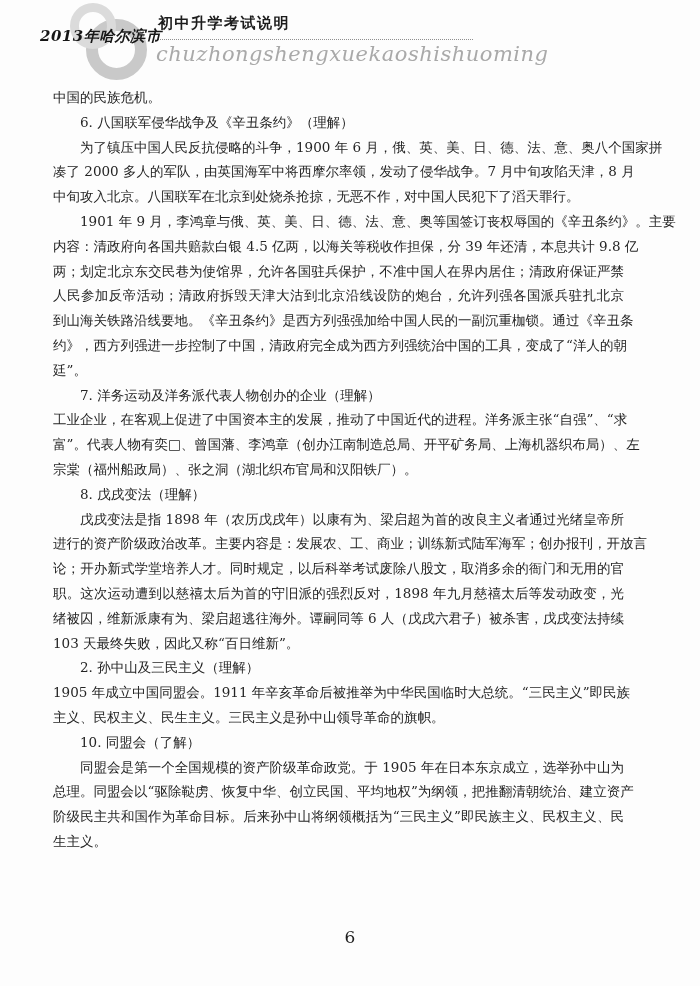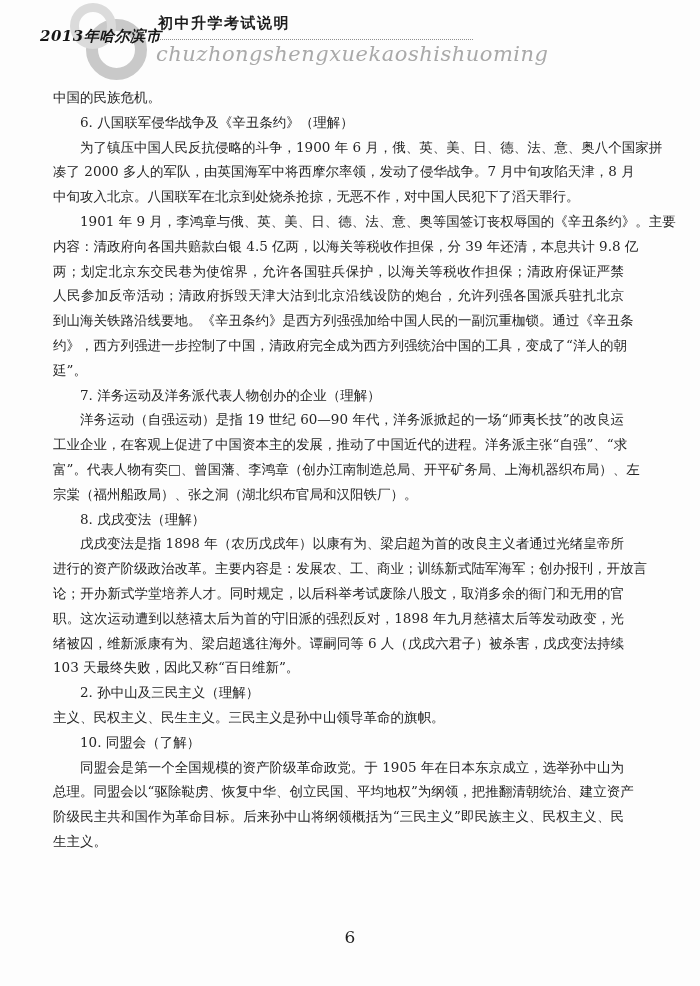--- a/index.html
+++ b/index.html
@@ -119,38 +119,38 @@
   </div>
 
   <div class="body-text">
     <div class="ln">中国的民族危机。</div>
     <div class="ln ind">6. 八国联军侵华战争及《辛丑条约》（理解）</div>
     <div class="ln ind full">为了镇压中国人民反抗侵略的斗争，1900 年 6 月，俄、英、美、日、德、法、意、奥八个国家拼</div>
     <div class="ln full">凑了 2000 多人的军队，由英国海军中将西摩尔率领，发动了侵华战争。7 月中旬攻陷天津，8 月</div>
     <div class="ln">中旬攻入北京。八国联军在北京到处烧杀抢掠，无恶不作，对中国人民犯下了滔天罪行。</div>
     <div class="ln ind full">1901 年 9 月，李鸿章与俄、英、美、日、德、法、意、奥等国签订丧权辱国的《辛丑条约》。主要</div>
     <div class="ln full">内容：清政府向各国共赔款白银 4.5 亿两，以海关等税收作担保，分 39 年还清，本息共计 9.8 亿</div>
-    <div class="ln full">两；划定北京东交民巷为使馆界，允许各国驻兵保护，以海关等税收作担保；清政府保证严禁</div>
+    <div class="ln full">两；划定北京东交民巷为使馆界，允许各国驻兵保护，不准中国人在界内居住；清政府保证严禁</div>
     <div class="ln full">人民参加反帝活动；清政府拆毁天津大沽到北京沿线设防的炮台，允许列强各国派兵驻扎北京</div>
     <div class="ln full">到山海关铁路沿线要地。《辛丑条约》是西方列强强加给中国人民的一副沉重枷锁。通过《辛丑条</div>
     <div class="ln full">约》，西方列强进一步控制了中国，清政府完全成为西方列强统治中国的工具，变成了“洋人的朝</div>
     <div class="ln">廷”。</div>
     <div class="ln ind">7. 洋务运动及洋务派代表人物创办的企业（理解）</div>
-    <div class="ln ind full">洋务运动（自强运动）是指 19 世纪 60—90 年代，洋务派掀起的一场“师夷长技”的改良运</div>
     <div class="ln full">工业企业，在客观上促进了中国资本主的发展，推动了中国近代的进程。洋务派主张“自强”、“求</div>
     <div class="ln full">富”。代表人物有奕□、曾国藩、李鸿章（创办江南制造总局、开平矿务局、上海机器织布局）、左</div>
     <div class="ln">宗棠（福州船政局）、张之洞（湖北织布官局和汉阳铁厂）。</div>
     <div class="ln ind">8. 戊戌变法（理解）</div>
     <div class="ln ind full">戊戌变法是指 1898 年（农历戊戌年）以康有为、梁启超为首的改良主义者通过光绪皇帝所</div>
     <div class="ln full">进行的资产阶级政治改革。主要内容是：发展农、工、商业；训练新式陆军海军；创办报刊，开放言</div>
     <div class="ln full">论；开办新式学堂培养人才。同时规定，以后科举考试废除八股文，取消多余的衙门和无用的官</div>
     <div class="ln full">职。这次运动遭到以慈禧太后为首的守旧派的强烈反对，1898 年九月慈禧太后等发动政变，光</div>
     <div class="ln full">绪被囚，维新派康有为、梁启超逃往海外。谭嗣同等 6 人（戊戌六君子）被杀害，戊戌变法持续</div>
     <div class="ln">103 天最终失败，因此又称“百日维新”。</div>
     <div class="ln ind">2. 孙中山及三民主义（理解）</div>
+    <div class="ln full">1905 年成立中国同盟会。1911 年辛亥革命后被推举为中华民国临时大总统。“三民主义”即民族</div>
     <div class="ln">主义、民权主义、民生主义。三民主义是孙中山领导革命的旗帜。</div>
     <div class="ln ind">10. 同盟会（了解）</div>
     <div class="ln ind full">同盟会是第一个全国规模的资产阶级革命政党。于 1905 年在日本东京成立，选举孙中山为</div>
     <div class="ln full">总理。同盟会以“驱除鞑虏、恢复中华、创立民国、平均地权”为纲领，把推翻清朝统治、建立资产</div>
     <div class="ln full">阶级民主共和国作为革命目标。后来孙中山将纲领概括为“三民主义”即民族主义、民权主义、民</div>
     <div class="ln">生主义。</div>
   </div>
 
   <div class="page-number">6</div>
 

